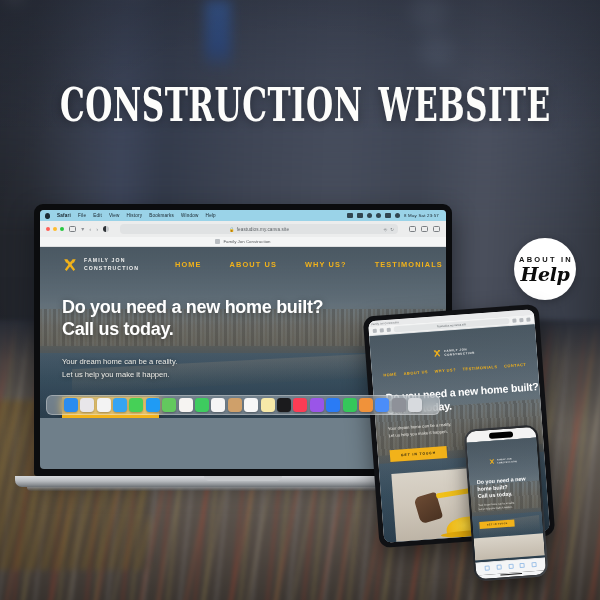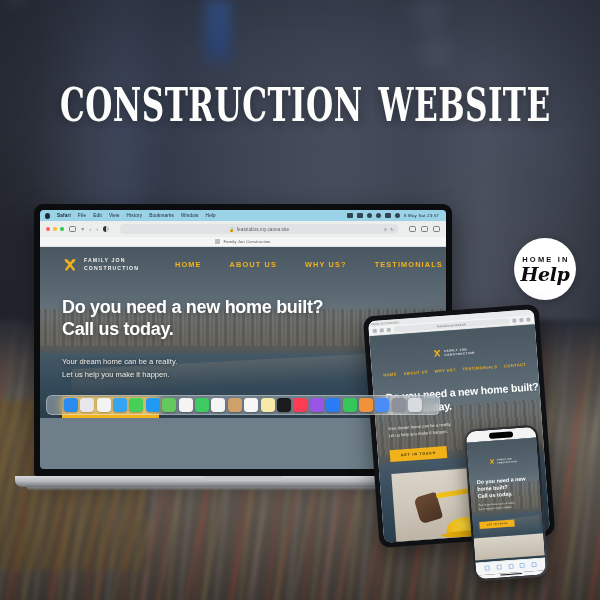--- a/index.html
+++ b/index.html
@@ -432,21 +432,21 @@
   <div class="bg-city"></div>
   <div class="bg-city-towers"></div>
   <div class="bg-blue-window"></div>
   <div class="bg-road"></div>
   <div class="bg-road-kerb"></div>
   <div class="bg-vignette"></div>
 
   <div class="title">Construction Website</div>
 
   <div class="canva-badge">
-    <div class="canva-made">HOME IN</div>
+    <div class="canva-made">ABOUT IN</div>
     <div class="canva-word">Help</div>
   </div>
 
   <div class="laptop">
     <div class="laptop-lid">
       <div class="laptop-notch"></div>
       <div class="laptop-screen">
 
         <div class="mac-menubar">
           <div class="mm-apple"></div>

